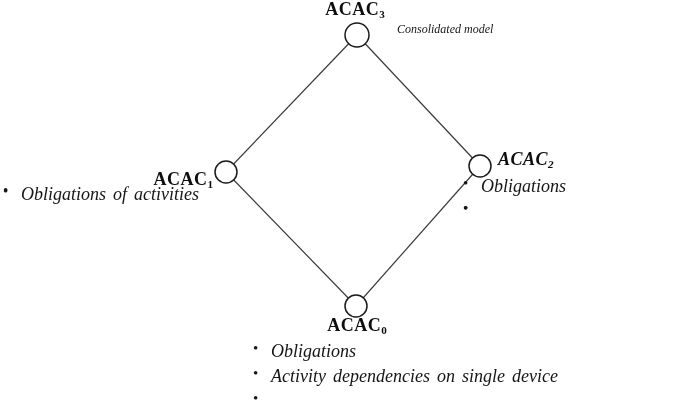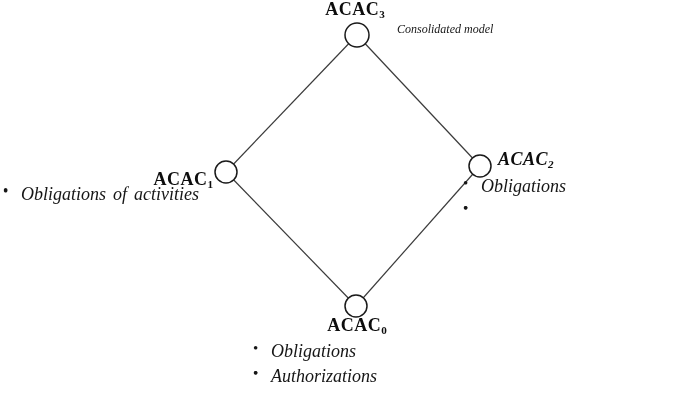--- a/index.html
+++ b/index.html
@@ -108,17 +108,17 @@
   <div id="label-acac2" class="node-label"><span>ACAC</span><sub>2</sub></div>
   <ul id="bullets-acac2" class="bullets">
     <li><span class="dot">•</span><span>Obligations</span></li>
     <li><span class="dot">•</span></li>
     <li><span class="dot">•</span></li>
   </ul>
 
   <div id="label-acac0" class="node-label"><span>ACAC</span><sub>0</sub></div>
   <ul id="bullets-acac0" class="bullets">
     <li><span class="dot">•</span><span>Obligations</span></li>
+    <li><span class="dot">•</span><span>Activity dependencies on single device</span></li>
     <li><span class="dot">•</span></li>
-    <li><span class="dot">•</span><span>Authorizations</span></li>
   </ul>
 
 </div>
 
 </body></html>

